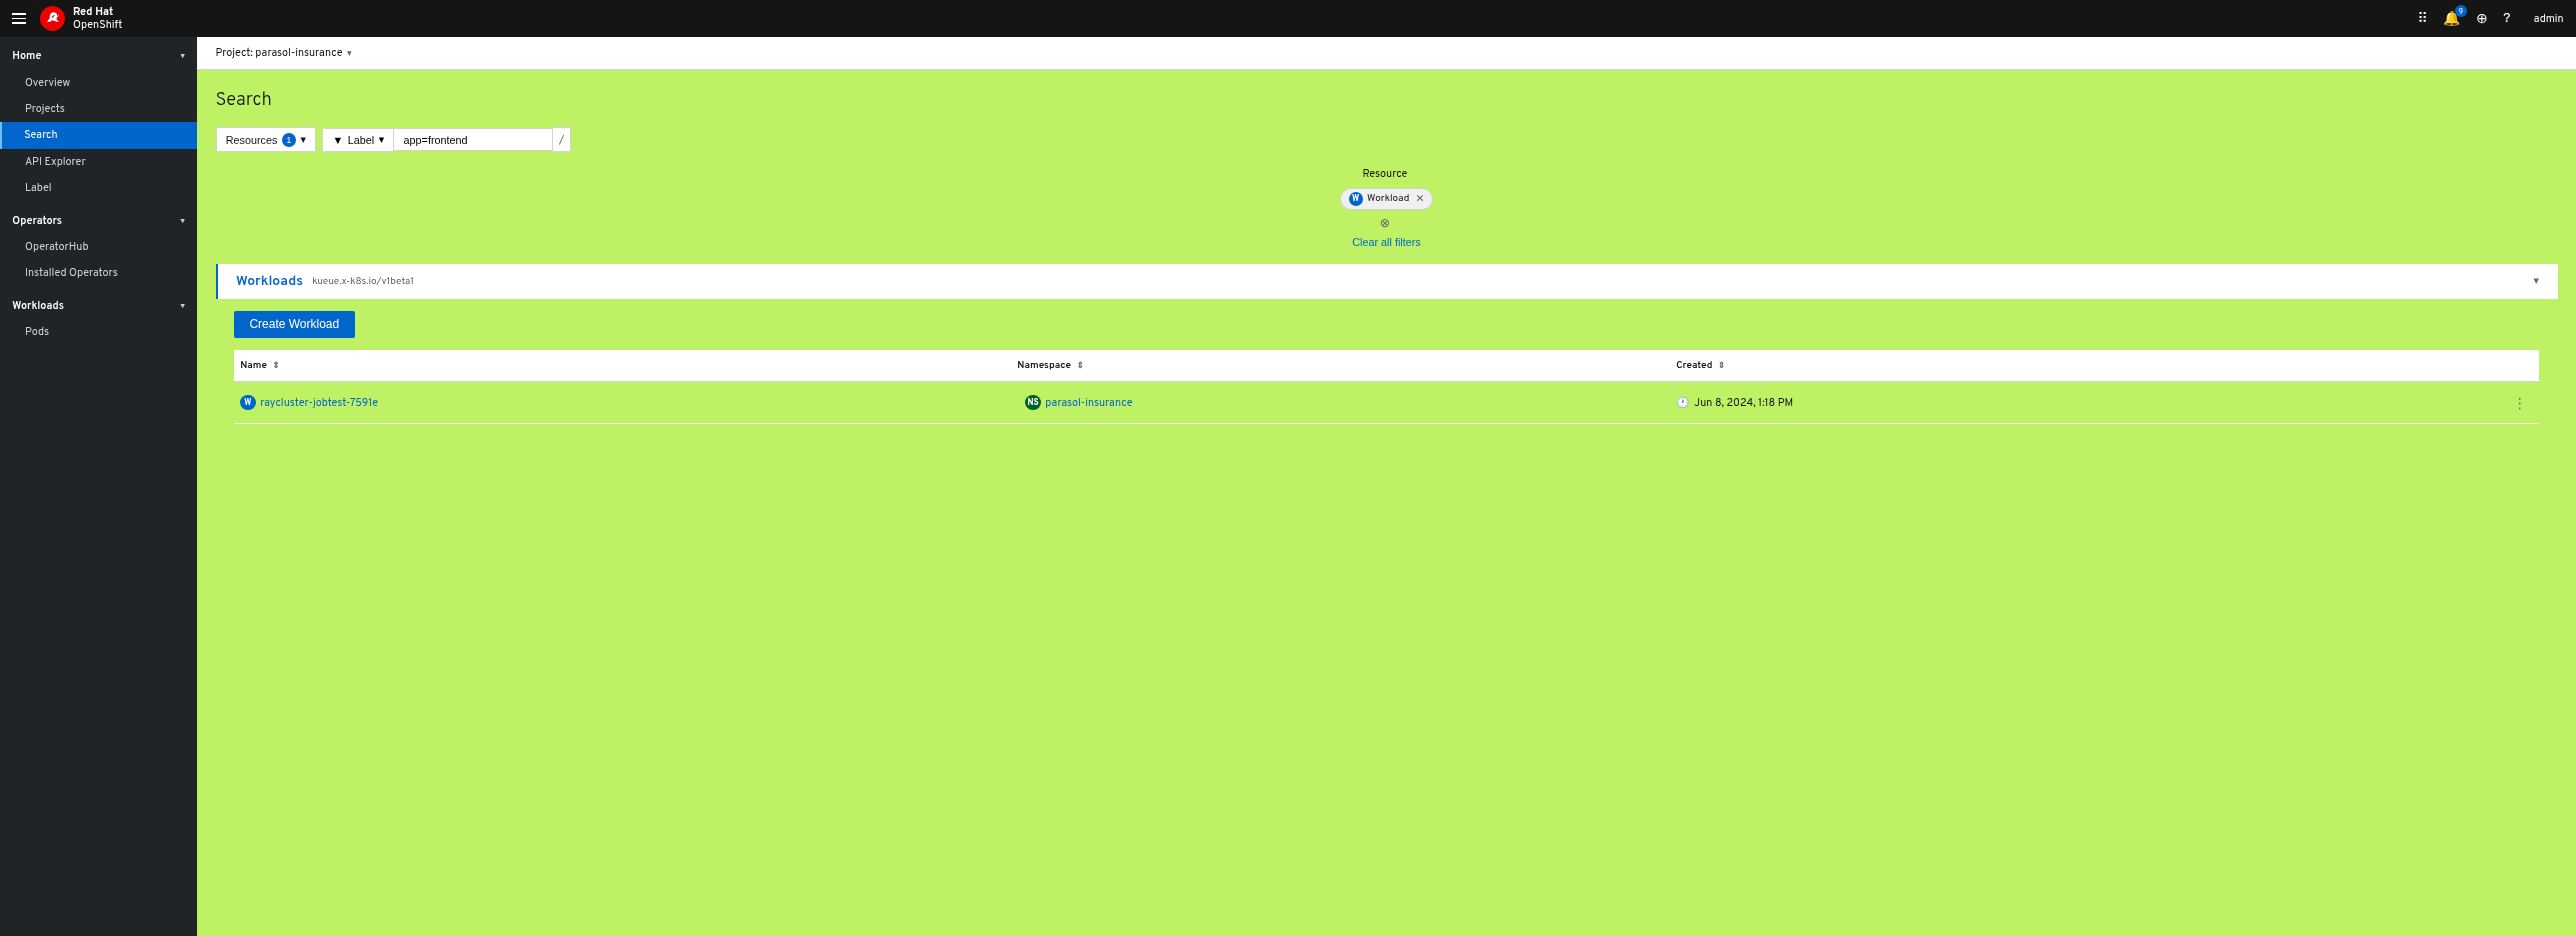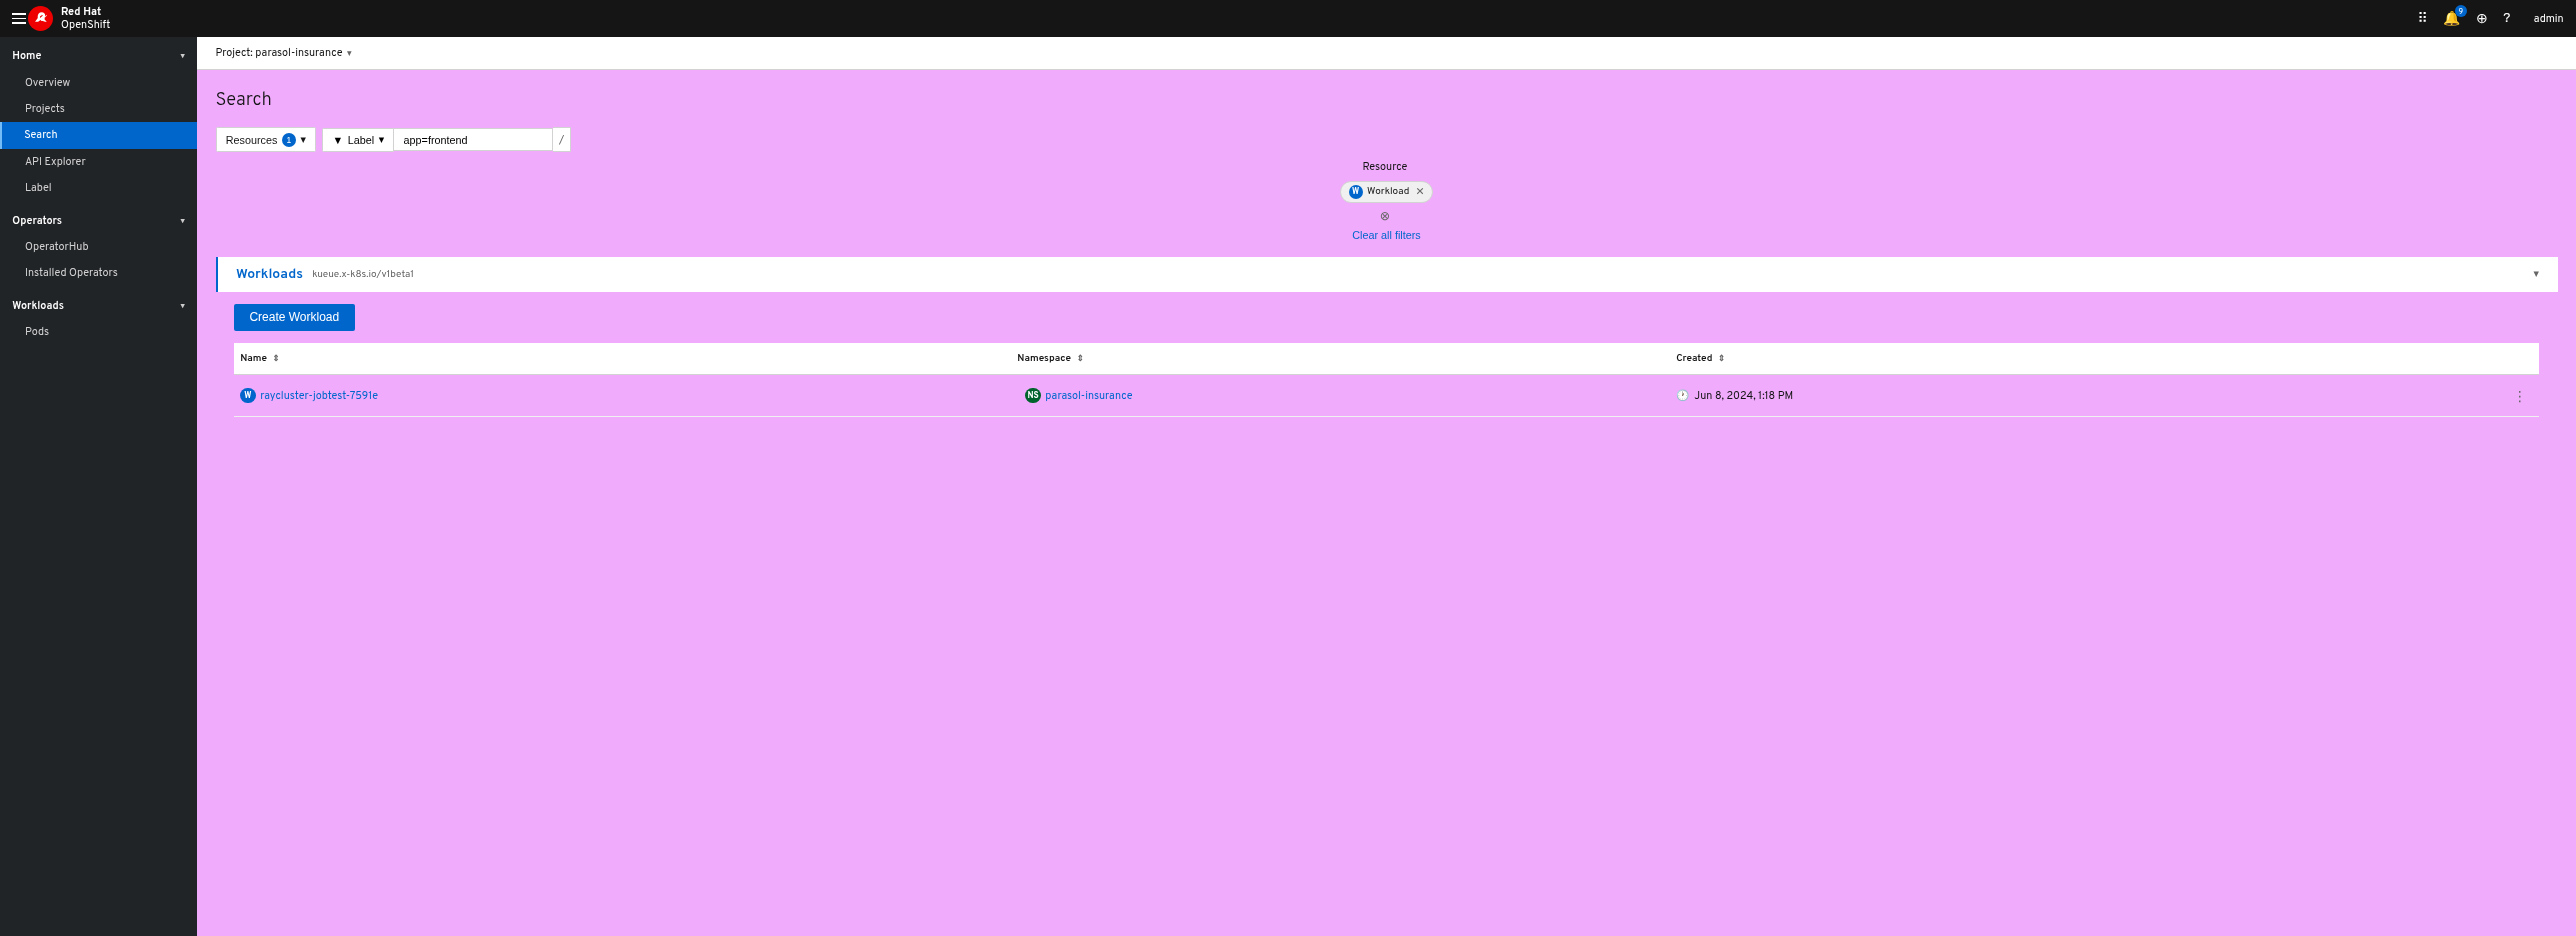--- a/index.html
+++ b/index.html
@@ -4,21 +4,21 @@
   <style>
     * { box-sizing: border-box; margin: 0; padding: 0; }
     body { font-family: 'RedHatText', 'Overpass', Arial, sans-serif; font-size: 10.8px; background: #fff; color: #151515; }
 
     
     .top-nav {
       display: flex; align-items: center; justify-content: space-between;
       background: #151515; color: #fff; height: 37px; padding: 0 12.3px;
       position: fixed; top: 0; left: 0; right: 0; z-index: 100;
     }
-    .top-nav-left { display: flex; align-items: center; gap: 2px; }
+    .top-nav-left { display: flex; align-items: center; gap: 14px; }
     .top-nav-right { display: flex; align-items: center; gap: 15.4px; font-size: 11.6px; }
     .hamburger { display: flex; flex-direction: column; gap: 3.1px; cursor: pointer; }
     .hamburger span { display: block; width: 14px; height: 1.5px; background: #fff; }
     .brand { display: flex; align-items: center; gap: 7.7px; }
     .brand-logo { width: 25px; height: 25px; }
     .brand-name { font-size: 10.8px; color: #fff; line-height: 1.2; }
     .brand-name span { display: block; font-weight: 400; }
     .brand-name strong { font-weight: 700; }
     .top-nav-icon { color: #fff; cursor: pointer; font-size: 14px; position: relative; }
     .badge { position: absolute; top: -4.6px; right: -6.2px; background: #06c; color: #fff; border-radius: 50%; font-size: 7.7px; width: 12.3px; height: 12.3px; display: flex; align-items: center; justify-content: center; }
@@ -38,36 +38,36 @@
       color: #fff; cursor: pointer;
     }
     .sidebar-section-header .chevron { font-size: 7.7px; color: #ccc; }
     .sidebar-item {
       padding: 6.2px 12.3px 6.2px 25px; font-size: 10.8px; color: #d2d2d2;
       cursor: pointer; display: block;
     }
     .sidebar-item.active { background: #0066cc; color: #fff; border-left: 2.3px solid #73bcf7; padding-left: 22.3px; }
 
     
-    .main { flex: 1; overflow-y: auto; background: #f0abfc; }
+    .main { flex: 1; overflow-y: auto; background: #bef264; }
 
     
     .project-bar {
       display: flex; align-items: center; padding: 9.2px 18.5px;
       border-bottom: 0.8px solid #d2d2d2; background: #fff; font-size: 10.8px;
     }
     .project-selector { display: flex; align-items: center; gap: 4.6px; cursor: pointer; font-size: 10.8px; }
     .project-selector .chevron { font-size: 9.2px; color: #666; }
 
     
     .page-content { padding: 18.5px 18.5px; }
     .page-title { font-size: 18.5px; font-weight: 300; color: #151515; margin-bottom: 15.4px; }
 
     
-    .filter-bar { display: flex; align-items: center; gap: 6.2px; margin-bottom: 8px; }
+    .filter-bar { display: flex; align-items: center; gap: 6.2px; margin-bottom: 15px; }
     .filter-btn {
       display: flex; align-items: center; gap: 4.6px; padding: 4.6px 9.2px;
       border: 0.8px solid #d2d2d2; background: #fff; cursor: pointer;
       font-size: 10.8px; border-radius: 1.5px; color: #151515;
     }
     .filter-btn .badge-count {
       background: #0066cc; color: #fff; border-radius: 50%;
       width: 14px; height: 14px; display: flex; align-items: center; justify-content: center;
       font-size: 8.5px;
     }

